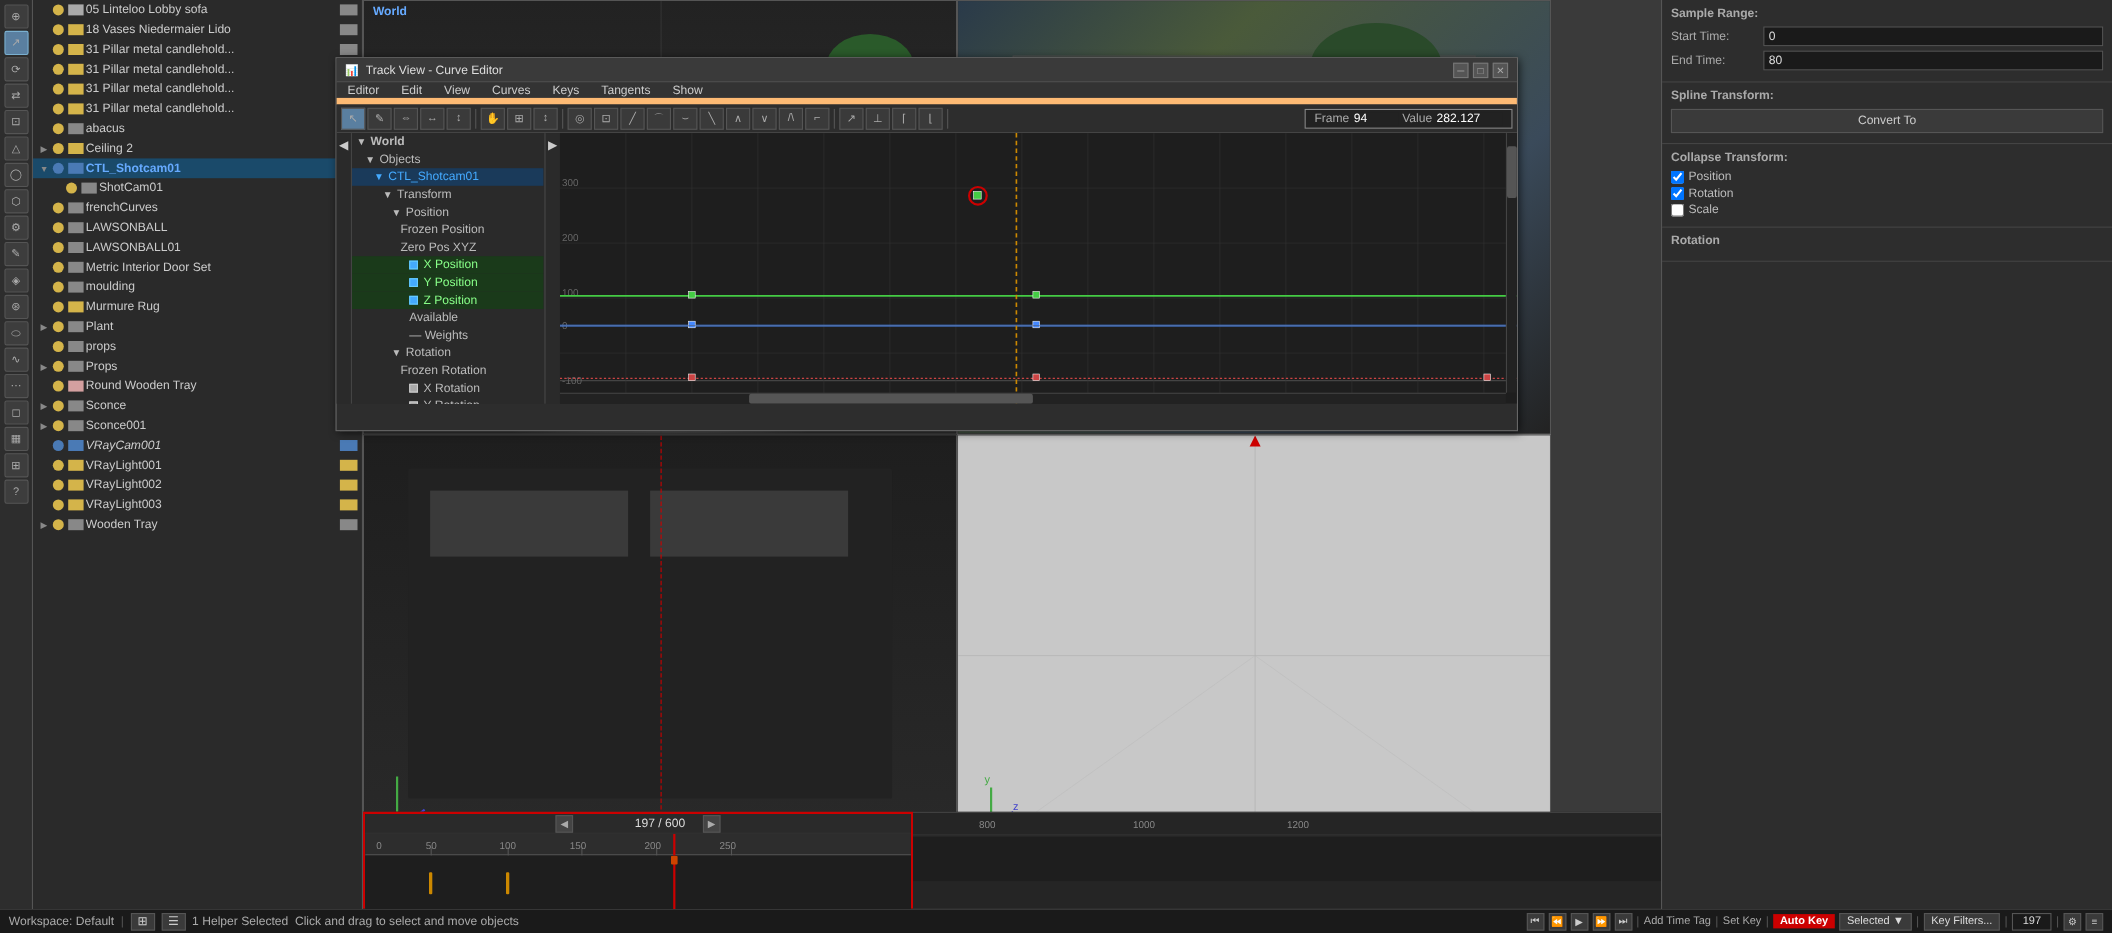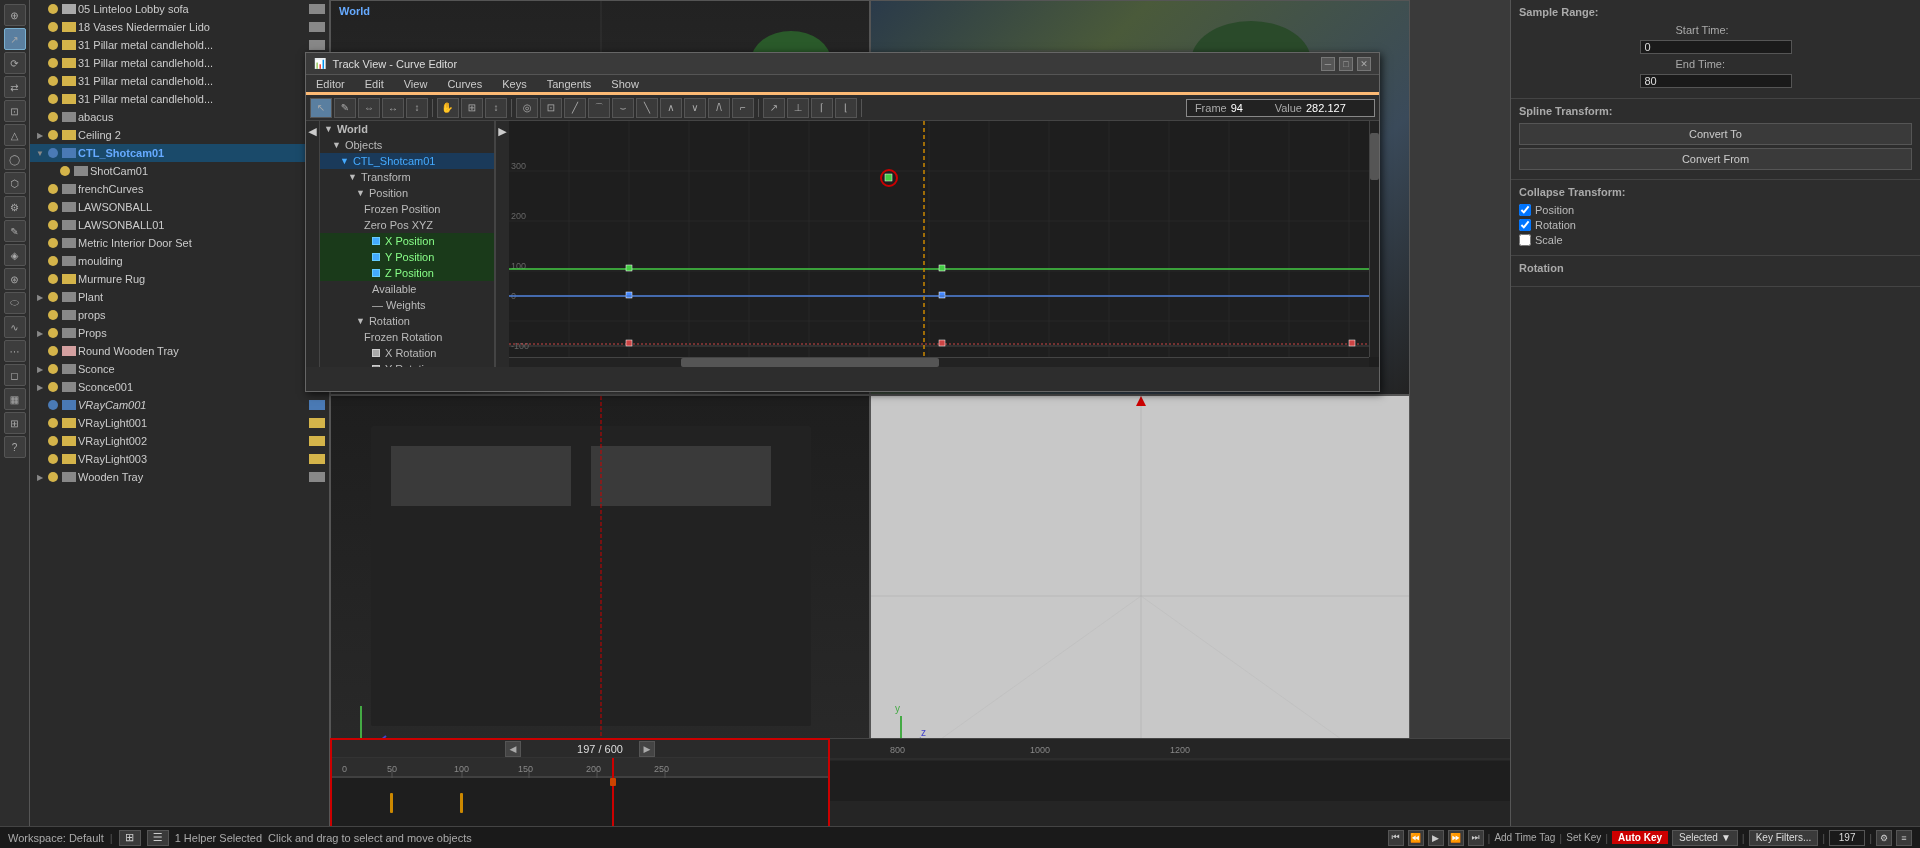--- a/index.html
+++ b/index.html
@@ -188,21 +188,21 @@
       cursor: pointer;
       display: flex;
       align-items: center;
       justify-content: center;
       font-size: 9px;
       color: #aaa;
     }
     .curve-editor-menu {
       height: 20px;
       background: #333;
-      border-bottom: 3px solid #fdba74;
+      border-bottom: 6px solid #fdba74;
       display: flex;
       align-items: center;
       padding: 0 4px;
       gap: 8px;
     }
     .menu-item {
       padding: 0 6px;
       font-size: 11px;
       color: #ccc;
       cursor: pointer;
@@ -325,21 +325,20 @@
       font-size: 11px;
       color: #aaa;
       margin-bottom: 6px;
       font-weight: bold;
     }
     .right-panel-row {
       display: flex;
       align-items: center;
       margin-bottom: 4px;
       gap: 4px;
-      flex-direction: column;
     }
     .right-panel-label {
       font-size: 11px;
       color: #aaa;
       width: 80px;
       flex-shrink: 0;
     }
     .right-panel-input {
       flex: 1;
       height: 18px;
@@ -1006,21 +1005,20 @@
     </div>
     <div class="right-panel-row">
       <span class="right-panel-label">End Time:</span>
       <input class="right-panel-input" type="text" value="80" style="">
     </div>
   </div>
 
   <div class="right-panel-section">
     <div class="right-panel-title">Spline Transform:</div>
     <div class="right-panel-btn">Convert To</div>
-    <div class="right-panel-btn">Convert From</div>
   </div>
 
   <div class="right-panel-section">
     <div class="right-panel-title">Collapse Transform:</div>
     <div class="checkbox-row">
       <input type="checkbox" checked="" style="">
       <span class="checkbox-label">Position</span>
     </div>
     <div class="checkbox-row">
       <input type="checkbox" checked="" style="">

